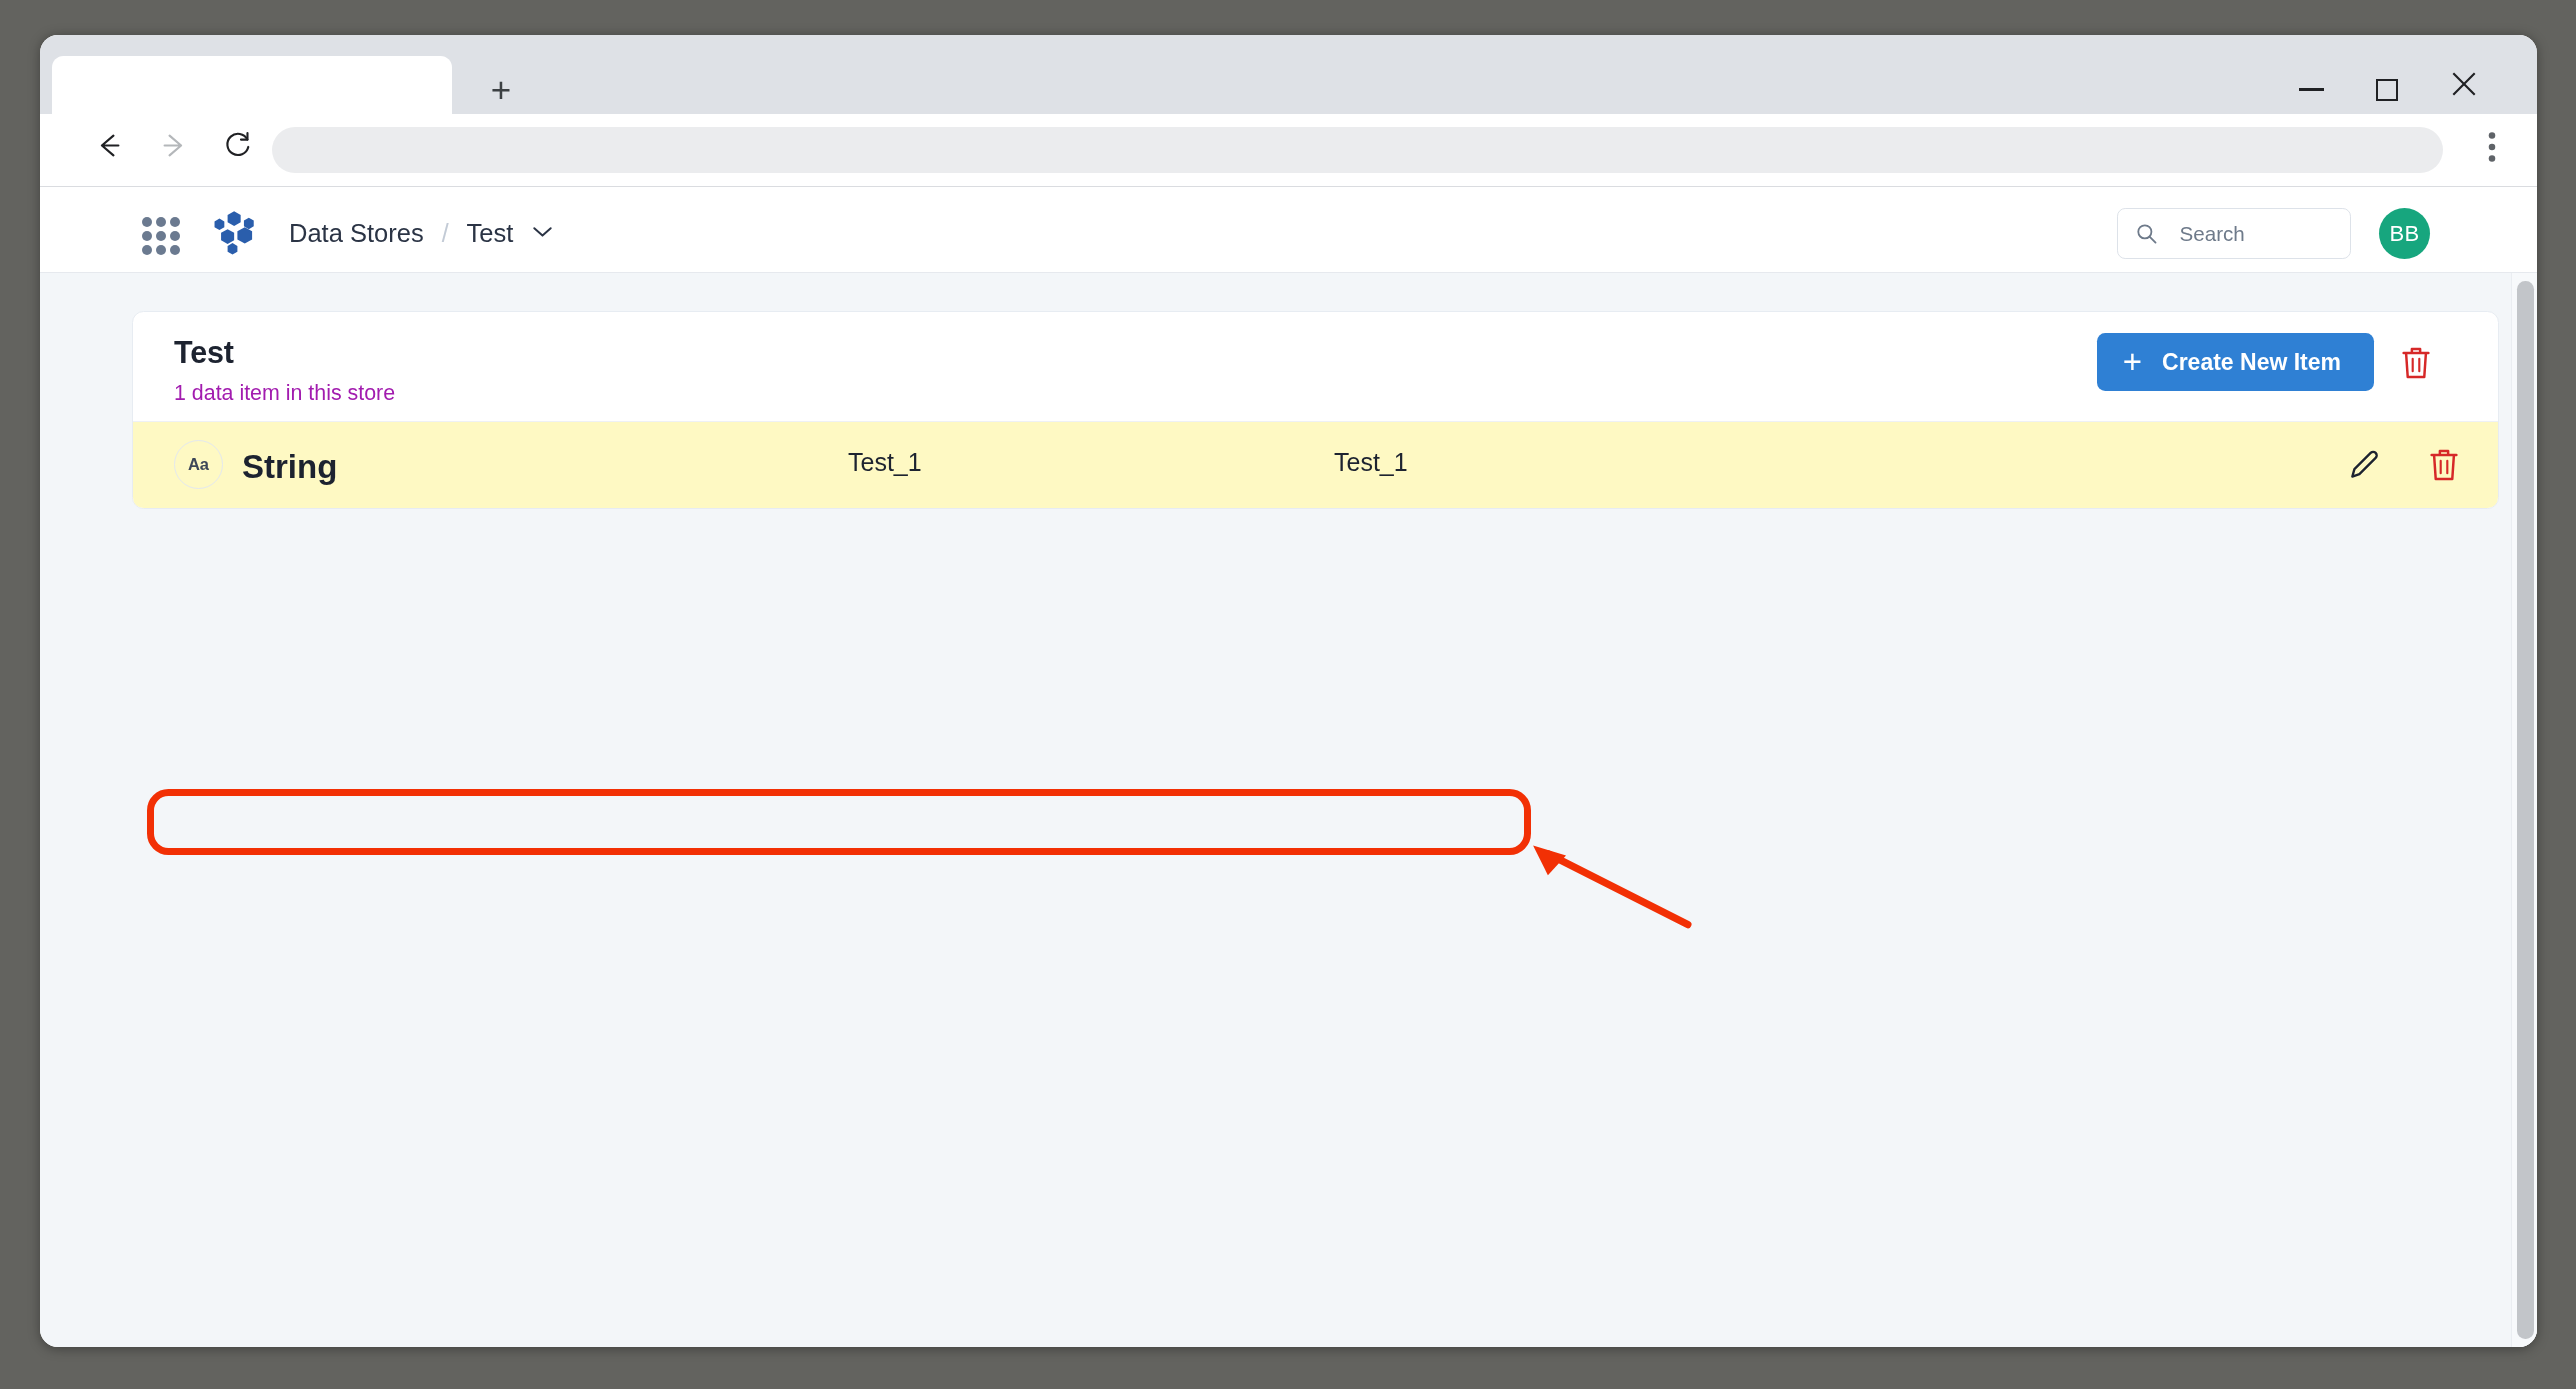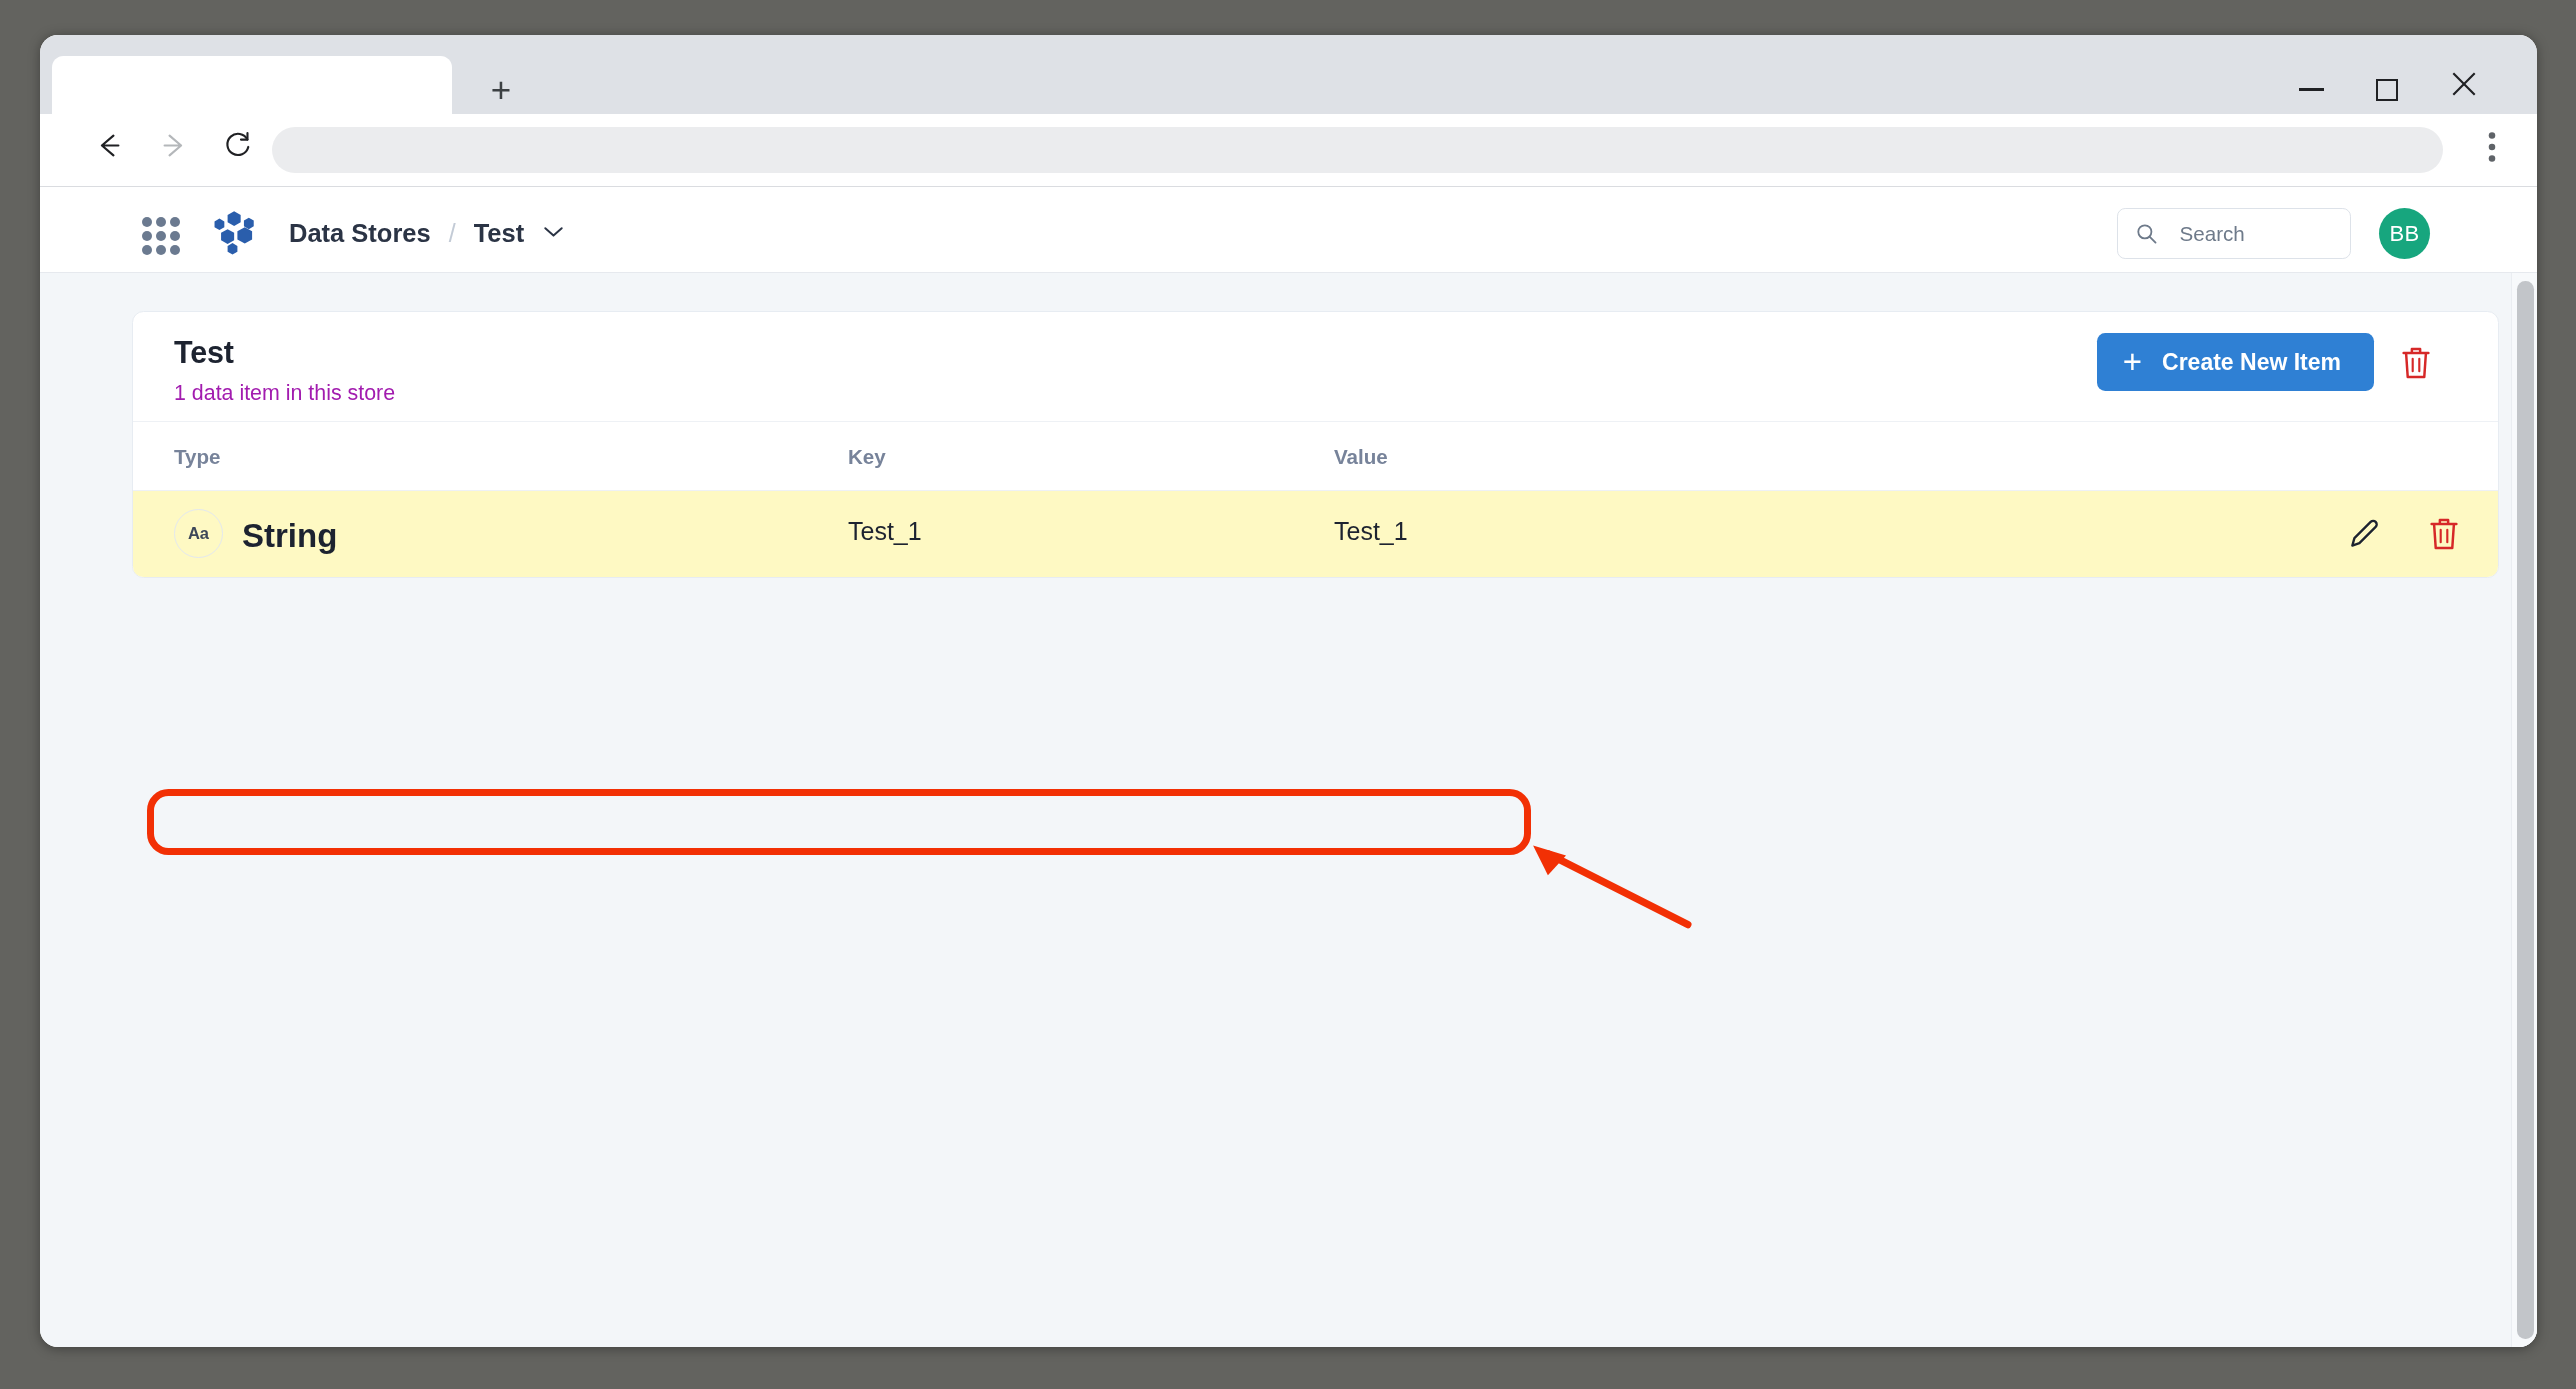--- a/index.html
+++ b/index.html
@@ -160,21 +160,21 @@
     left: 249px;
     top: 26px;
     height: 40px;
     display: flex;
     align-items: center;
     gap: 0;
   }
   #breadcrumb .crumb {
     font-size: 25.5px;
     color: #2b3445;
-    font-weight: 700;
+    font-weight: 400;
   }
   #breadcrumb .crumb-sep {
     font-size: 25px;
     color: #c3cbd6;
     margin: 0 18px;
   }
   #breadcrumb .crumb-caret {
     margin-left: 18px;
     color: #2b3445;
     display: inline-block;
@@ -513,25 +513,20 @@
           <div id="delete-store-icon">
             <svg width="38" height="40" viewBox="0 0 46 48">
               <path d="M8 12 H38" stroke="#d62828" stroke-width="3" stroke-linecap="round"></path>
               <path d="M18 12 V7 H28 V12" stroke="#d62828" stroke-width="3" fill="none" stroke-linejoin="round"></path>
               <path d="M11 12 L13 41 H33 L35 12" stroke="#d62828" stroke-width="3" fill="none" stroke-linejoin="round"></path>
               <path d="M19 19 V34 M27 19 V34" stroke="#d62828" stroke-width="2.6" stroke-linecap="round"></path>
             </svg>
           </div>
         </div>
 
-        <div id="table-head">
-          <div class="th col-type">Type</div>
-          <div class="th col-key">Key</div>
-          <div class="th col-value">Value</div>
-        </div>
 
         <div id="data-row">
           <div id="type-badge">Aa</div>
           <div id="type-label">String</div>
           <div id="key-cell">Test_1</div>
           <div id="value-cell">Test_1</div>
 
           <div id="edit-row-icon">
             <svg width="40" height="40" viewBox="0 0 48 48">
               <path d="M10 38 L12.5 29 L32 9.5 A4 4 0 0 1 38 15.5 L18.5 35 Z" stroke="#1d2330" stroke-width="2.8" fill="none" stroke-linejoin="round"></path>

